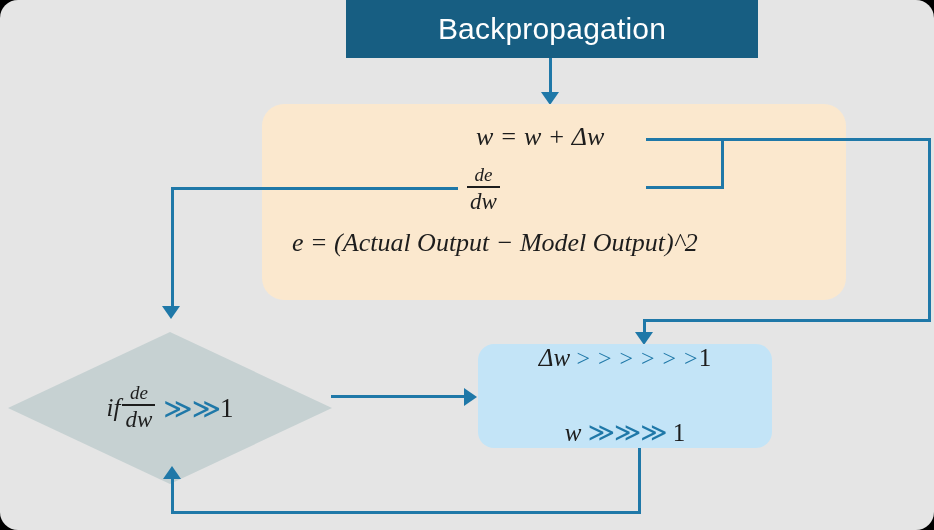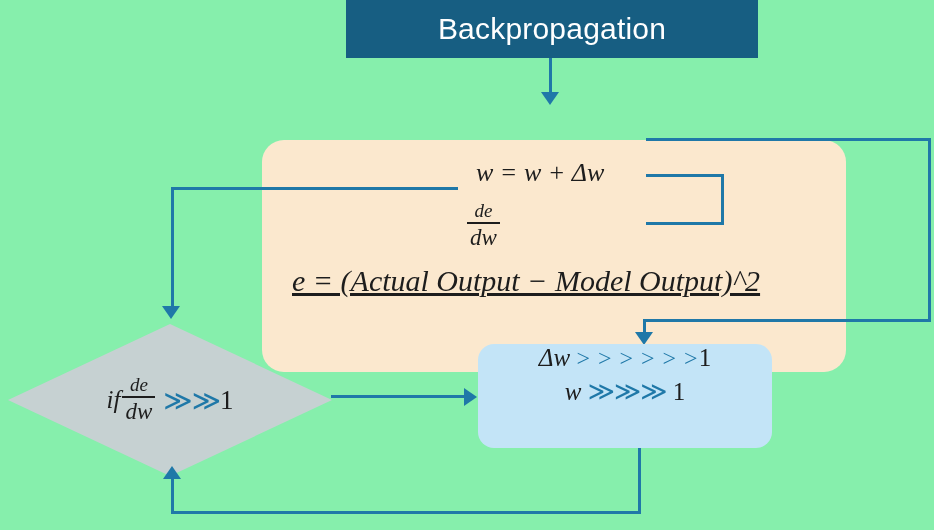--- a/index.html
+++ b/index.html
@@ -1,59 +1,60 @@
 <!DOCTYPE html>
 <html><head>
 <meta charset="utf-8">
 <style>
   html,body{margin:0;padding:0;background:#000;}
   #stage{
-    position:relative;width:934px;height:530px;background:#86efac;overflow:hidden;
+    position:relative;width:934px;height:530px;background:#e5e5e5;overflow:hidden;
     font-family:"Liberation Sans",sans-serif;
+    border-radius:18px;
   }
   
   #title-box{
     position:absolute;left:346px;top:0px;width:412px;height:58px;
     background:#175E82;display:flex;align-items:center;justify-content:center;
   }
   #title-box .t{color:#ffffff;font-size:30px;letter-spacing:.2px;}
 
   
   #eq-box{
-    position:absolute;left:262px;top:104px;width:584px;height:232px;
-    background:#FBE8CE;border-radius:22px;margin-top:36px;
+    position:absolute;left:262px;top:104px;width:584px;height:196px;
+    background:#FBE8CE;border-radius:22px;
   }
   .eq-row{position:absolute;white-space:nowrap;color:#1d1d1d;
           font-family:"Liberation Serif",serif;font-style:italic;}
   #eq-w{left:214px;top:18px;font-size:26px;}
   #eq-dw{left:203px;top:62px;font-size:26px;}
-  #eq-err{left:30px;top:124px;font-size:30px;text-decoration:underline;}
+  #eq-err{left:30px;top:124px;font-size:26px;}
 
   .frac{display:inline-block;text-align:center;vertical-align:middle;
         position:relative;top:-1px;margin:0 2px;line-height:1;}
   .frac .num{display:block;font-size:19px;padding:0 3px;}
   .frac .bar{display:block;height:2px;background:#1d1d1d;margin:2px 0;}
   .frac .den{display:block;font-size:23px;padding:0 3px;}
 
   
-  #diamond-wrap{position:absolute;left:8px;top:324px;width:324px;height:152px;}
+  #diamond-wrap{position:absolute;left:8px;top:332px;width:324px;height:152px;}
   #diamond-shape{
     position:absolute;inset:0;background:#C6D1D2;
     clip-path:polygon(50% 0%,100% 50%,50% 100%,0% 50%);
   }
   #diamond-label{
     position:absolute;inset:0;display:flex;align-items:center;justify-content:center;
     font-family:"Liberation Serif",serif;font-style:italic;font-size:25px;color:#1d1d1d;
     white-space:nowrap;
   }
   
   #cond-box{
     position:absolute;left:478px;top:344px;width:294px;height:104px;
     background:#C3E4F7;border-radius:16px;
-    display:flex;flex-direction:column;align-items:center;justify-content:flex-start;gap:4px;
+    display:flex;flex-direction:column;align-items:center;justify-content:space-between;gap:4px;
     font-family:"Liberation Serif",serif;font-style:italic;color:#1d1d1d;
   }
   #cond-box .line{font-size:25px;white-space:nowrap;}
   .chev{color:#1F78A8;font-style:normal;letter-spacing:1px;}
   .chev-tight{color:#1F78A8;font-style:normal;letter-spacing:-1px;}
   .one{color:#1d1d1d;font-style:normal;}
 
   
   .ln{position:absolute;background:#1F78A8;}
   .h{height:3px;}

